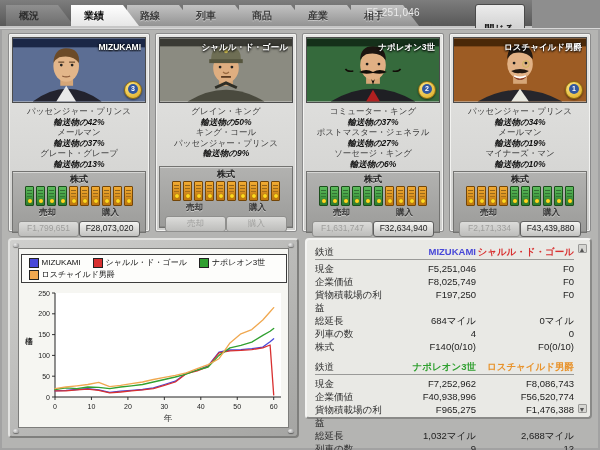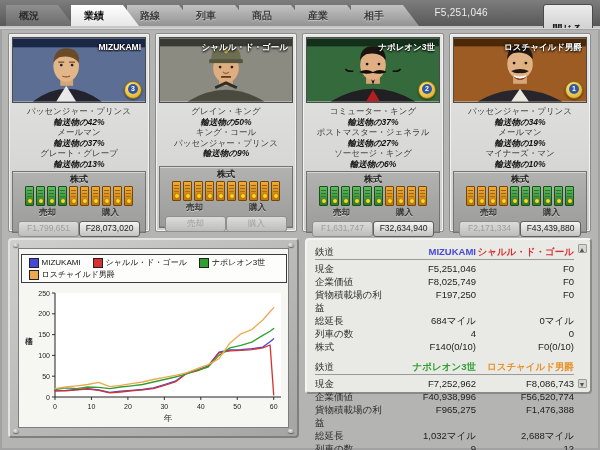--- a/index.html
+++ b/index.html
@@ -1,18 +1,18 @@
 <!DOCTYPE html>
 <html><head>
 <meta charset="utf-8">
 <style>
   html,body{width:600px;height:450px;margin:0;overflow:hidden;background:#8e8e8e;
     font-family:"Liberation Sans",sans-serif;-webkit-font-smoothing:antialiased;}
   
-  .topbar{position:absolute;left:0;top:0;width:600px;height:28px;
+  .topbar{position:absolute;left:0;top:0;width:532px;height:28px;
     background:linear-gradient(#7d7d7d,#585858);border-bottom:2px solid #c6c6c6;box-sizing:border-box;}
   .tabs{position:absolute;left:6px;bottom:0;display:flex;height:21px;}
   .tab{width:68px;margin-right:-12px;box-sizing:border-box;padding-left:13px;
     clip-path:polygon(0 0,calc(100% - 16px) 0,100% 100%,0 100%);
     background:linear-gradient(#c2c2c2,#939393);color:#3c3c3c;font-size:10px;font-weight:bold;
     display:flex;align-items:center;text-shadow:0 1px 0 rgba(255,255,255,.45);cursor:pointer;}
   .tab.dark{background:linear-gradient(#8f8f8f,#6d6d6d);color:#2e2e2e;text-shadow:none;}
   .tab.active{background:linear-gradient(#ffffff,#e6e6e6);color:#101010;z-index:3;position:relative;margin-left:9px;}
   .cash{position:absolute;right:112px;top:7px;color:#ececec;font-size:10px;letter-spacing:.3px;}
   .close-btn{position:absolute;right:7px;top:4px;height:17px;padding:16px 9px;line-height:16px;
@@ -63,21 +63,21 @@
   .rivet{position:absolute;width:6px;height:4px;border-radius:50%;
     background:radial-gradient(circle at 35% 35%,#eee,#888);box-shadow:0 1px 1px rgba(0,0,0,.4);}
   .chart-inner{position:absolute;left:8px;top:8px;right:8px;bottom:8px;background:#f6f6f2;
     border:1px solid #7d7d7b;}
   .legend{margin:5px auto 0 auto;width:fit-content;max-width:250px;border:1px solid #3c3c3c;
     background:#fdfdfb;padding:2px 7px;font-size:8px;color:#111;display:flex;flex-wrap:wrap;column-gap:12px;row-gap:1px;}
   .legend-item{display:inline-flex;align-items:center;gap:3px;white-space:nowrap;}
   .swatch{width:8px;height:8px;border:1px solid #222;flex:none;}
   #chart-svg{position:absolute;left:2px;bottom:2px;}
   .ylabel{position:absolute;left:3px;top:46%;writing-mode:vertical-rl;font-size:8px;color:#222;}
-  .table-card{flex:1;height:156px;box-sizing:border-box;border-radius:4px;position:relative;
+  .table-card{flex:1;height:181px;box-sizing:border-box;border-radius:4px;position:relative;
     background:#e9e9e5;border:2px solid;border-color:#f4f4f2 #8a8a88 #8a8a88 #f4f4f2;
     padding:5px 16px 4px 8px;font-size:9.5px;color:#1d1d1d;}
   .trow{display:flex;line-height:13px;}
   .trow .lbl{flex:1;text-align:left;color:#2d2d2d;}
   .trow .c1{width:92px;text-align:right;}
   .trow .c2{width:98px;text-align:right;}
   .theader{border-bottom:1px solid #9a9a98;margin-bottom:2px;line-height:14px;}
   .theader .c1,.theader .c2{font-weight:bold;}
   .sec2{margin-top:7px;}
   .scrollbar{position:absolute;right:3px;top:4px;bottom:4px;width:10px;display:flex;flex-direction:column;

